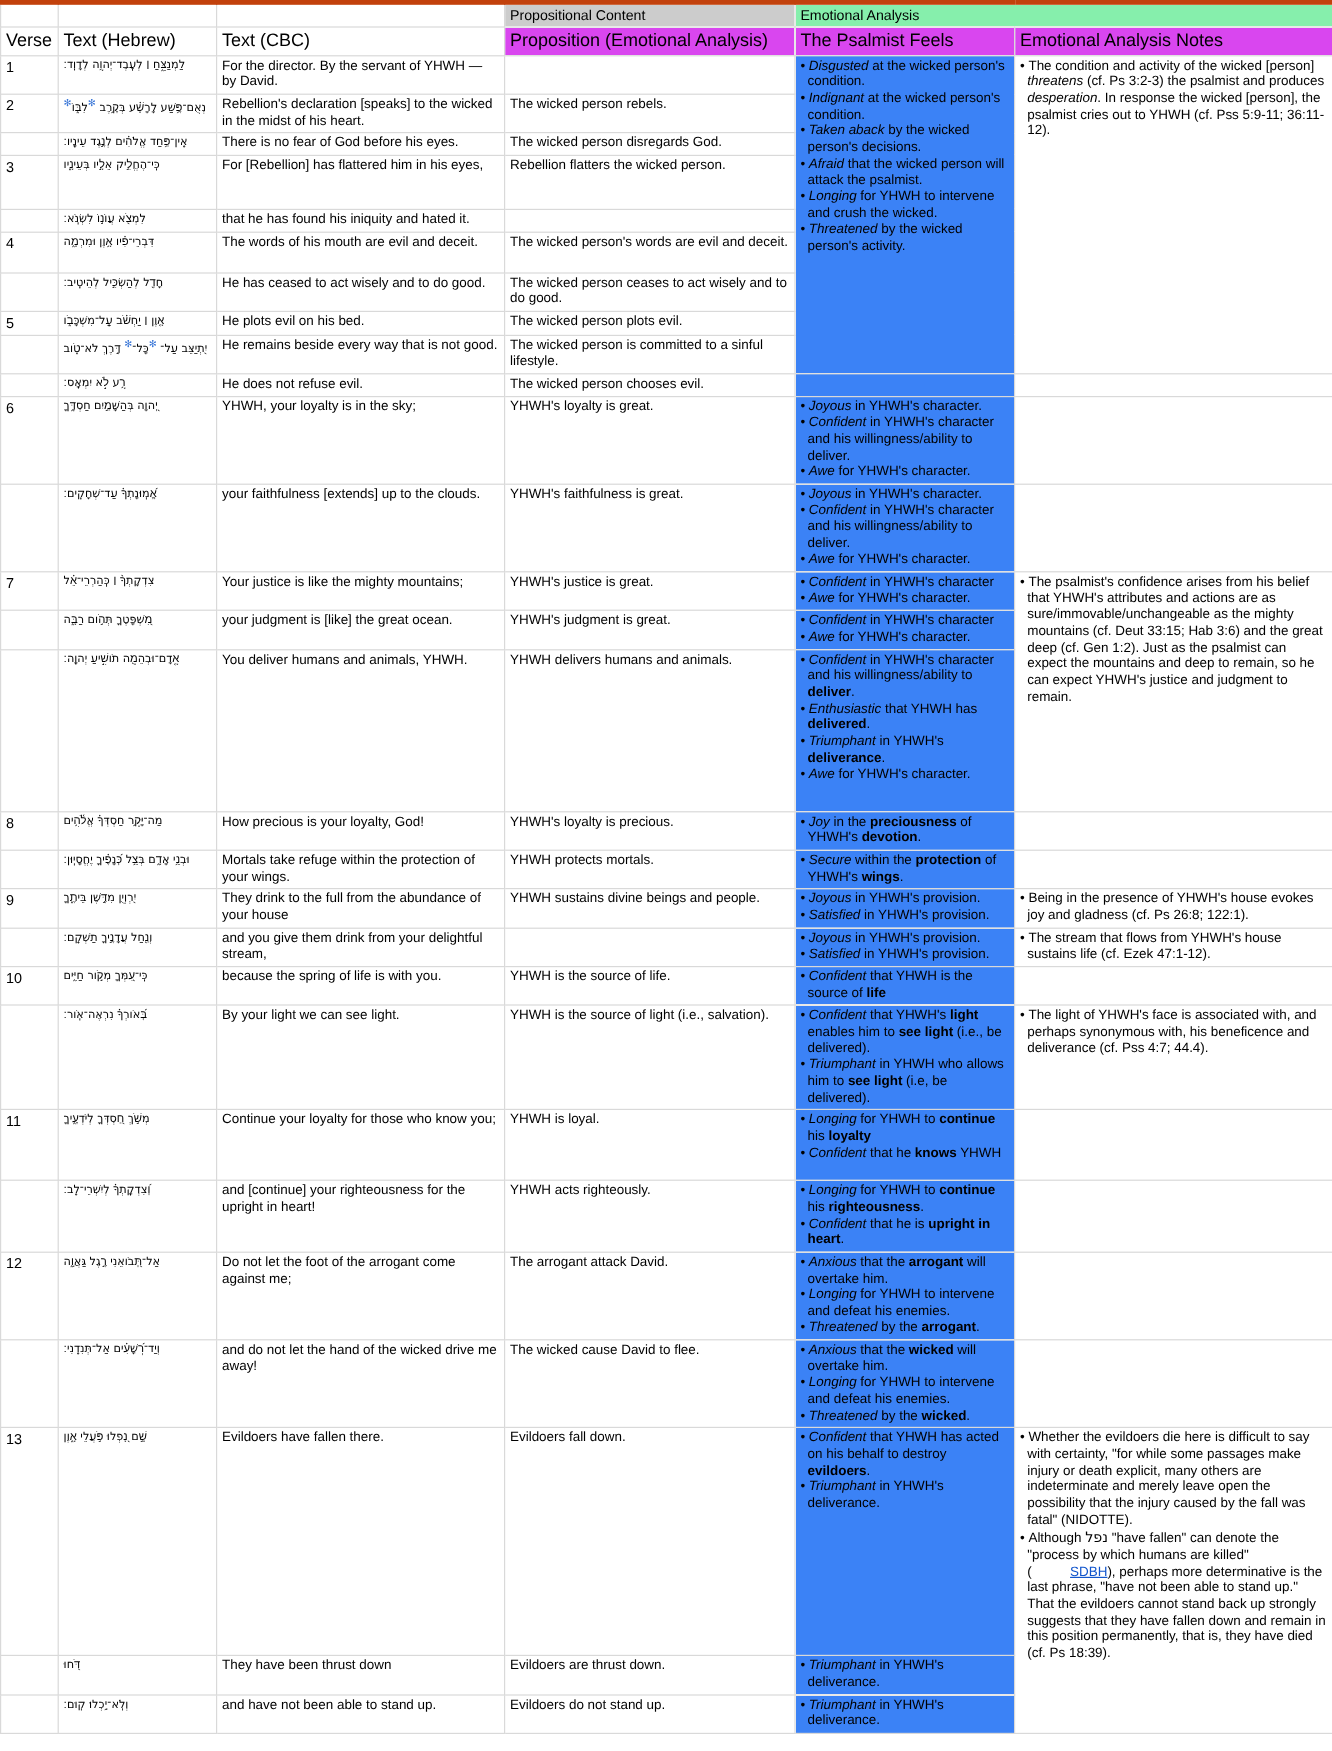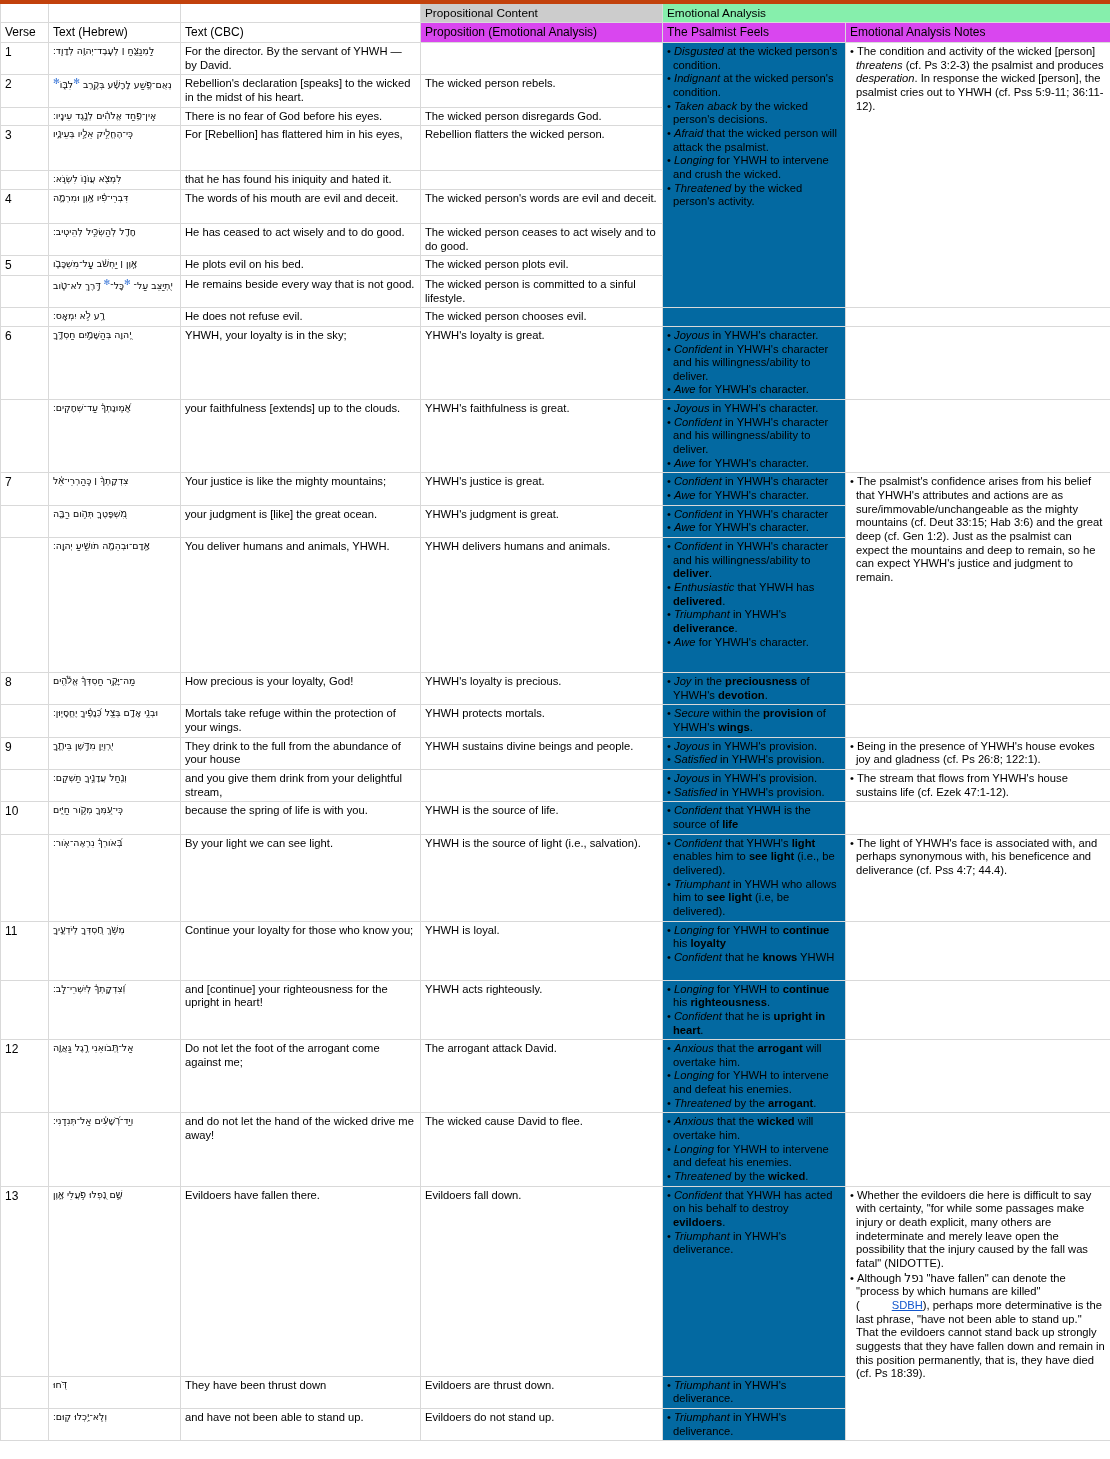--- a/index.html
+++ b/index.html
@@ -39,40 +39,40 @@
   col.c-feels  { width: 183px; }
   col.c-notes  { width: 265px; }
 
   
   .grp { text-align: center; font-weight: bold; font-size: 11.8px; padding: 4px 4px; }
   .grp-blank { border-left: 1px solid #ffffff; border-top: 1px solid #ffffff; background: #fff; }
   .grp-prop { background: #cccccc; }
   .grp-emo  { background: #86efac; }
 
   
-  .sub { font-weight: bold; font-size: 12px; padding: 4px 4px; vertical-align: middle; }
+  .sub { font-weight: bold; font-size: 15px; padding: 4px 4px; vertical-align: middle; }
   .sub-plain { background: #ffffff; }
   .sub-pink  { background: #d946ef; }
 
   
   .verse { font-weight: bold; vertical-align: bottom; font-size: 12px; padding-bottom: 3px; }
   .heb {
     text-align: right;
     direction: rtl;
     vertical-align: bottom;
     font-family: "DejaVu Sans", sans-serif;
     font-size: 9.4px;
     line-height: 1.35;
     padding-bottom: 3px;
     white-space: nowrap;
   }
   .heb .mark { color: #3c78d8; font-size: 8px; vertical-align: super; }
   .cbc { vertical-align: bottom; padding-bottom: 2px; }
   .prop { vertical-align: top; }
-  .feels { background: #0369a1; vertical-align: top; }
+  .feels { background: #3b82f6; vertical-align: top; }
   .notes { vertical-align: top; }
 
   ul.bl { list-style: none; margin: 0; padding: 0; }
   ul.bl li { text-indent: -6px; padding-left: 6px; margin: 0 0 0 0; }
   ul.bl li::before { content: "\2022\00a0"; }
   i { font-style: italic; }
   b { font-weight: bold; }
   a.lnk { color: #1155cc; text-decoration: underline; margin-left: 32px; }
 </style>
 </head>
@@ -287,21 +287,21 @@
     <td class="notes"></td>
   </tr>
 
   <tr>
     <td class="verse" style="height:31px"></td>
     <td class="heb">וּבְנֵ֥י אָדָ֑ם בְּצֵ֥ל כְּ֝נָפֶ֗יךָ יֶחֱסָיֽוּן׃</td>
     <td class="cbc">Mortals take refuge within the protection of your wings.</td>
     <td class="prop">YHWH protects mortals.</td>
     <td class="feels">
       <ul class="bl">
-              <li><i>Secure</i> within the <b>provision</b> of YHWH's <b>wings</b>.</li>
+              <li><i>Secure</i> within the <b>protection</b> of YHWH's <b>wings</b>.</li>
             </ul>
     </td>
     <td class="notes"></td>
   </tr>
 
   <tr>
     <td class="verse" style="height:31px">9</td>
     <td class="heb">יִ֭רְוְיֻן מִדֶּ֣שֶׁן בֵּיתֶ֑ךָ</td>
     <td class="cbc">They drink to the full from the abundance of your house</td>
     <td class="prop">YHWH sustains divine beings and people.</td>

